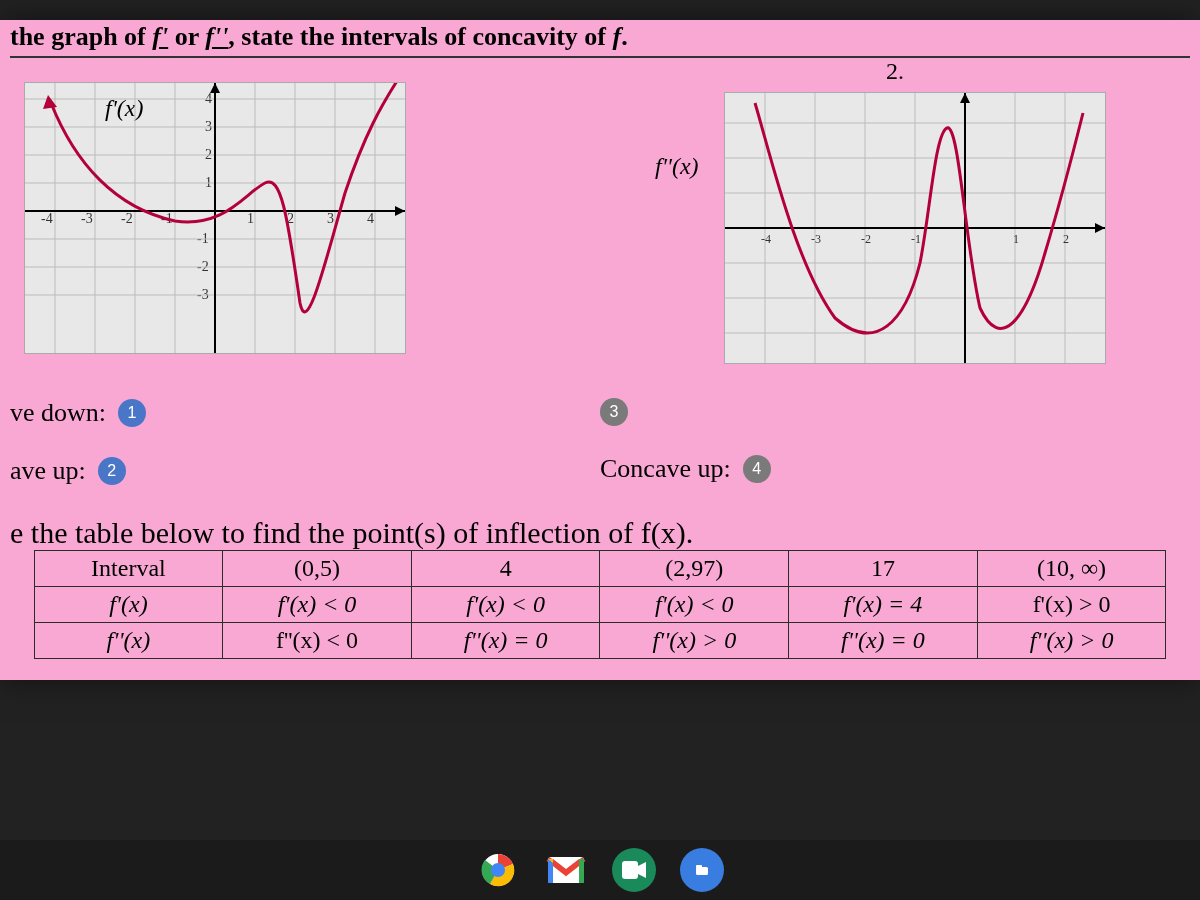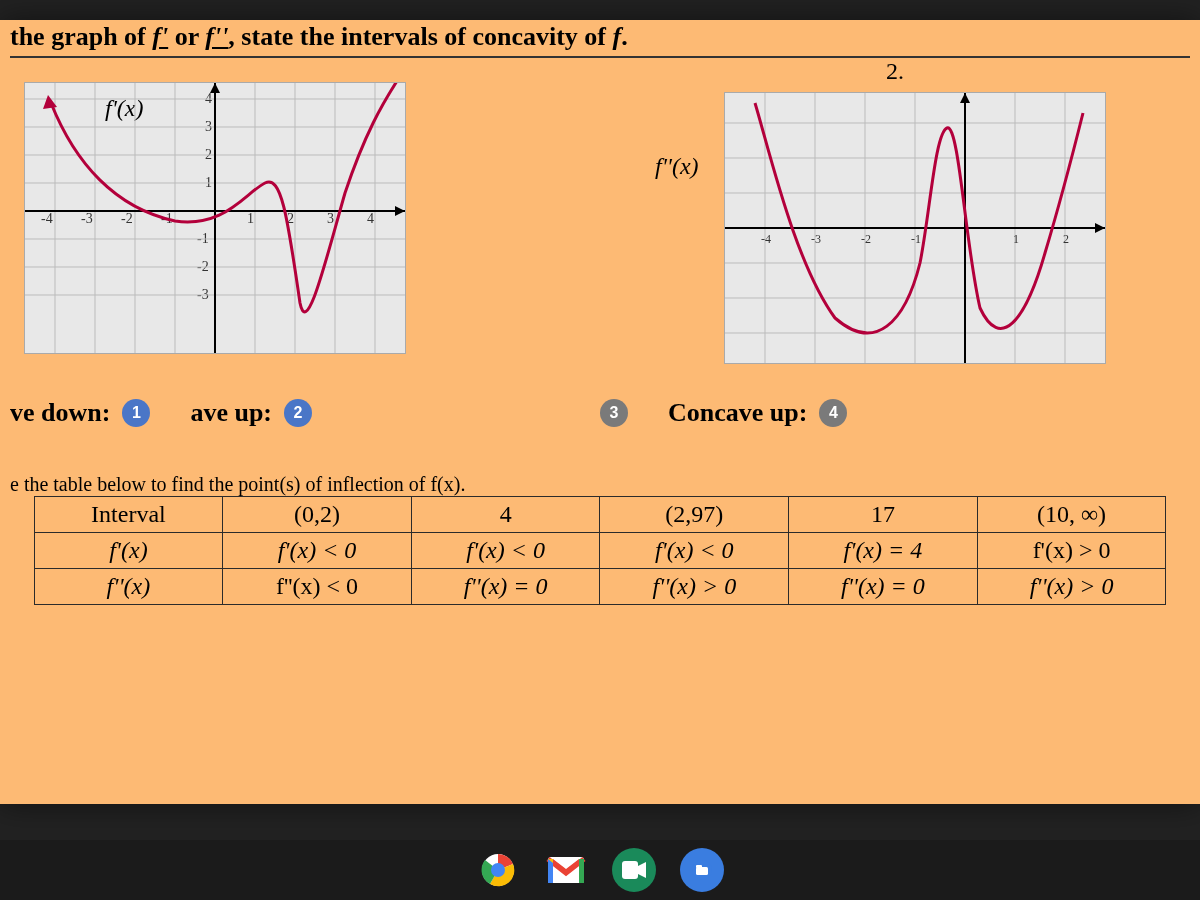--- a/index.html
+++ b/index.html
@@ -10,22 +10,22 @@
     width: 1200px;
     height: 900px;
     overflow: hidden;
     position: relative;
   }
   .screen {
     position: absolute;
     top: 20px;
     left: 0;
     width: 1200px;
-    height: 784px;
-    background: #fdba74;
+    height: 660px;
+    background: #f9a8d4;
     box-shadow: 0 0 30px rgba(0,0,0,0.5);
     overflow: hidden;
   }
   .content {
     padding: 0 10px;
   }
   .title-line {
     font-size: 26px;
     font-weight: bold;
     padding: 2px 0 4px 0;
@@ -75,32 +75,32 @@
     font-size: 14px;
     color: #333;
   }
   svg.plot { position:absolute; top:0; left:0; }
 
   .answers-row {
     display: flex;
     margin-top: 20px;
     font-size: 26px;
   }
-  .answers-col { flex: 1; display:flex; flex-direction:row; gap:40px;font-weight:bold; }
+  .answers-col { flex: 1; display:flex; flex-direction:column; gap:28px; }
   .ans-line { display:flex; align-items:center; gap:12px; }
   .badge {
     display:inline-flex; align-items:center; justify-content:center;
     width:28px; height:28px; border-radius:50%;
     background:#4a76c7; color:#fff; font-size:16px; font-family:Arial,sans-serif;
   }
   .badge.grey { background:#7a7a7a; }
 
   .section-sub {
-    font-size: 20px;
-    margin-top: 45px;
+    font-size: 30px;
+    margin-top: 30px;
   }
 
   table.inflect {
     border-collapse: collapse;
     width: 96%;
     margin-left: 2%;
     font-size: 24px;
     table-layout: fixed;
   }
   table.inflect td {
@@ -258,21 +258,21 @@
         </div>
       </div>
     </div>
 
     <div class="section-sub">e the table below to find the point(s) of inflection of f(x).</div>
 
     <table class="inflect">
       <tbody>
           <tr>
         <td>Interval</td>
-        <td>(0,2)</td>
+        <td>(0,5)</td>
         <td>4</td>
         <td>(2,97)</td>
         <td>17</td>
         <td>(10, ∞)</td>
       </tr>
       <tr>
         <td style="font-style:italic">f'(x)</td>
         <td style="font-style:italic">f'(x) &lt; 0</td>
         <td style="font-style:italic">f'(x) &lt; 0</td>
         <td style="font-style:italic">f'(x) &lt; 0</td>

